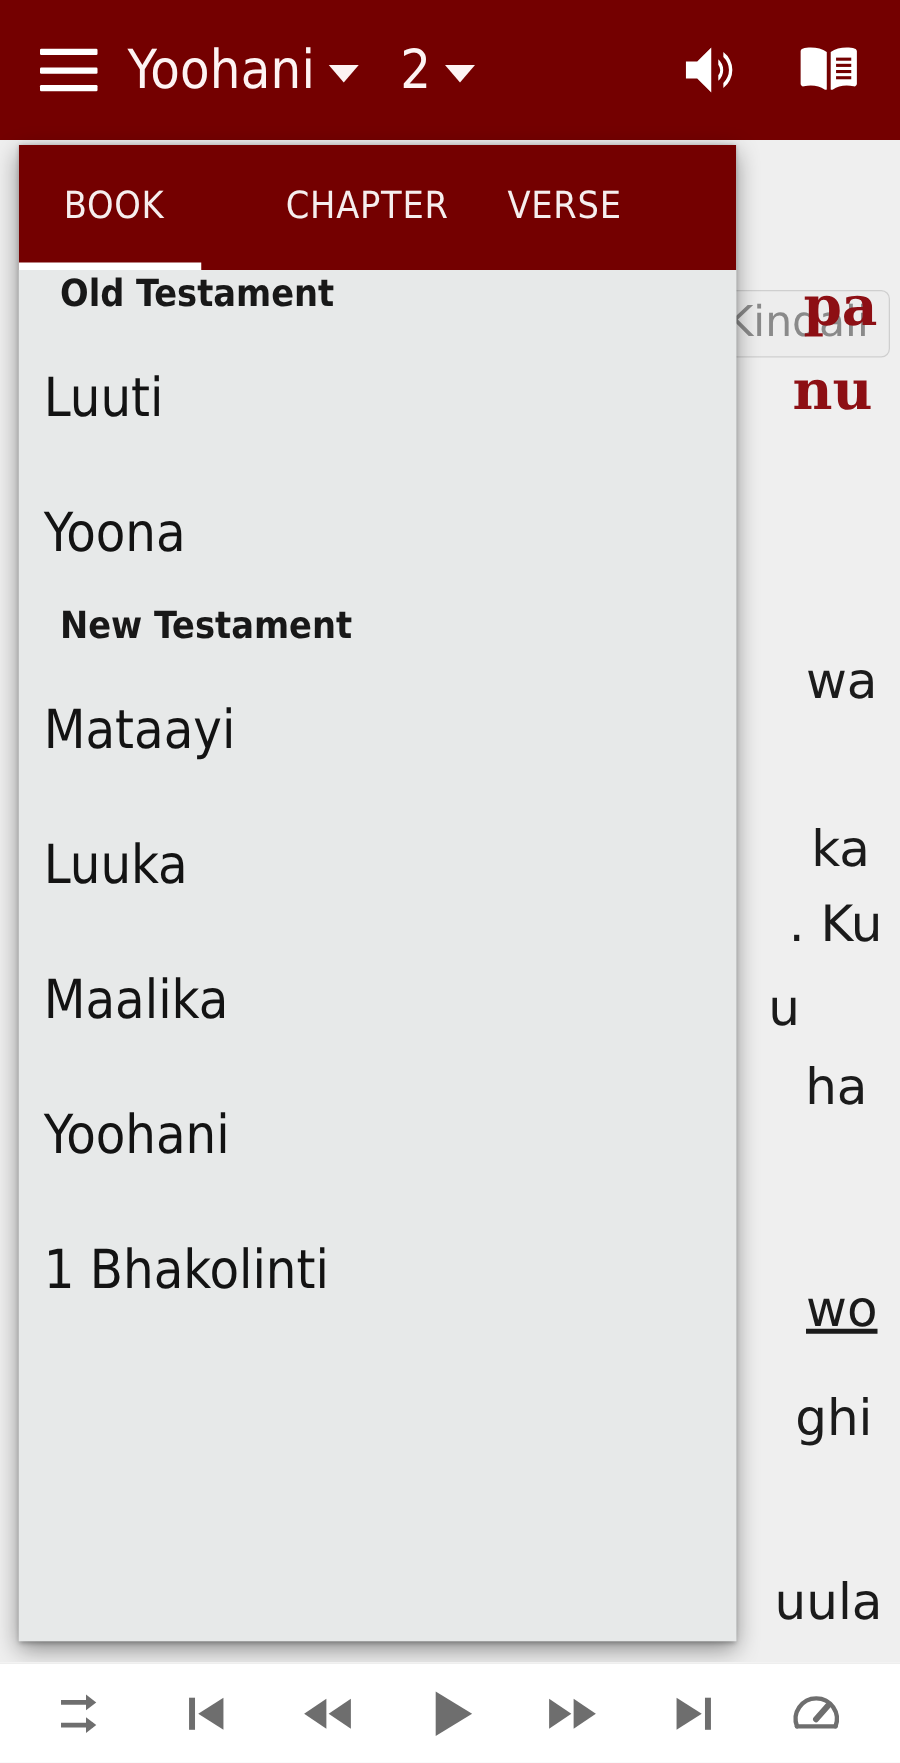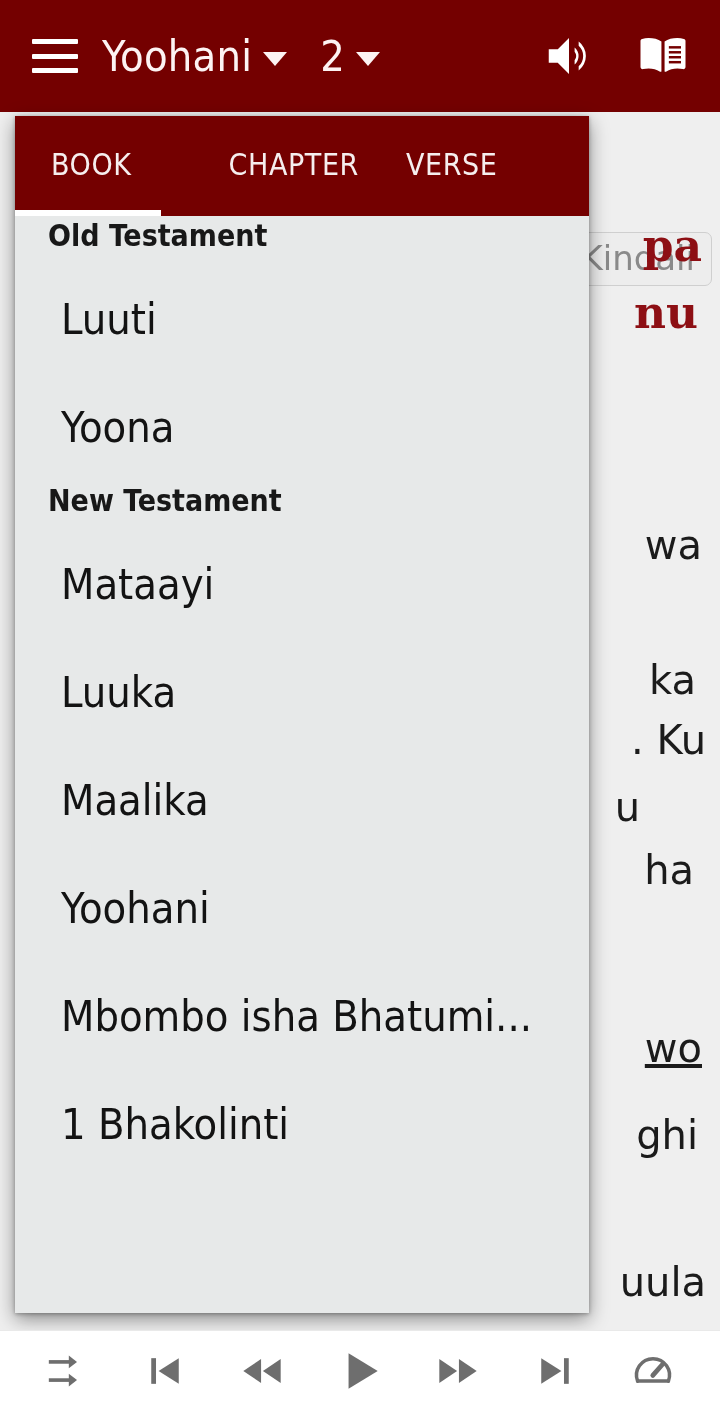--- a/index.html
+++ b/index.html
@@ -95,21 +95,21 @@
     position:absolute; left:0; top:100px; width:590px; bottom:0;
     background:#e7e9e9; overflow:hidden;
   }
   .section-head {
     padding:2px 0 12px 33px;
     color:#181818; font-size:30px; font-weight:700;
     font-family:"DejaVu Sans Condensed","Liberation Sans", sans-serif;
   }
   .book-item {
     height:108px; display:flex; align-items:center;
-    padding-left:46px;
+    padding-left:20px;
     color:#131313; font-size:43px; font-weight:400;
     font-family:"DejaVu Sans Condensed","Liberation Sans", sans-serif;
     cursor:pointer;
   }
 
   
   .player {
     position:absolute; left:0; bottom:0; width:720px; height:80px;
     background:#ffffff;
     display:flex; align-items:center; justify-content:space-between;
@@ -188,21 +188,20 @@
     </div>
     <div class="list" id="book-list">
         <div class="section-head">Old Testament</div>
         <div class="book-item">Luuti</div>
         <div class="book-item">Yoona</div>
         <div class="section-head">New Testament</div>
         <div class="book-item">Mataayi</div>
         <div class="book-item">Luuka</div>
         <div class="book-item">Maalika</div>
         <div class="book-item">Yoohani</div>
-        <div class="book-item">Mbombo isha Bhatumi...</div>
         <div class="book-item">1 Bhakolinti</div>
       </div>
   </div>
 
   <div class="player-area"></div>
   <div class="player">
     <div class="pbtn">
       <svg width="46" height="40" viewBox="0 0 24 22" fill="none" stroke="#6e6e6e" stroke-width="2">
         <path d="M2 6h14"></path>
           <path d="M13 2.5 17.5 6 13 9.5" fill="#6e6e6e" stroke="none"></path>

